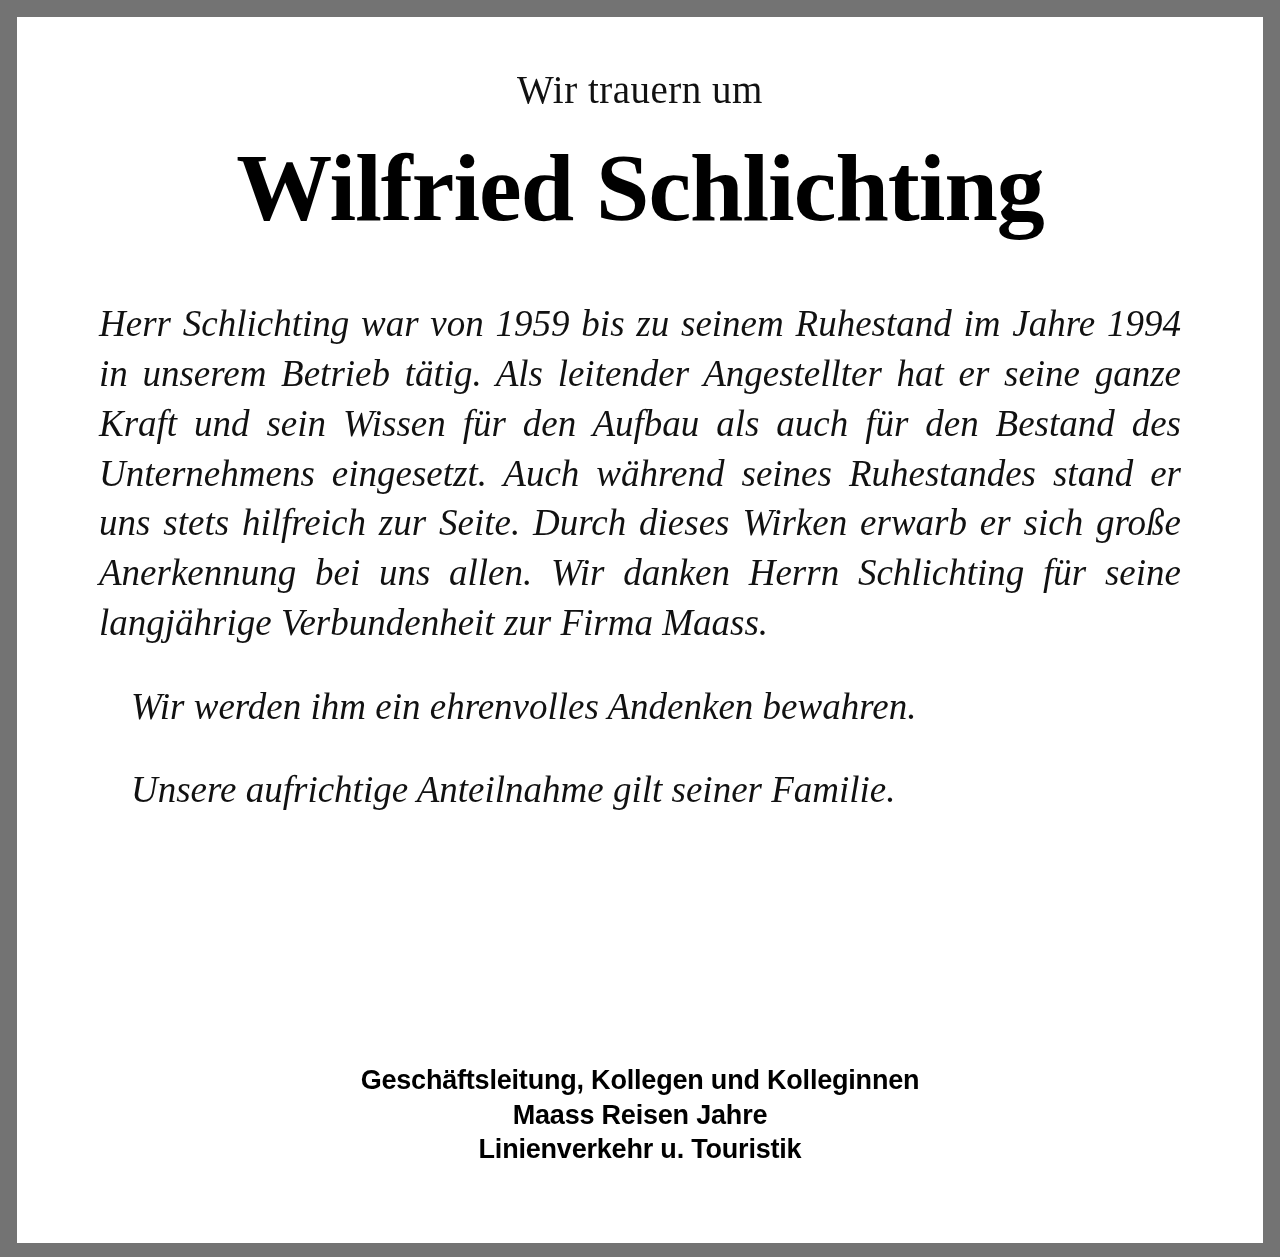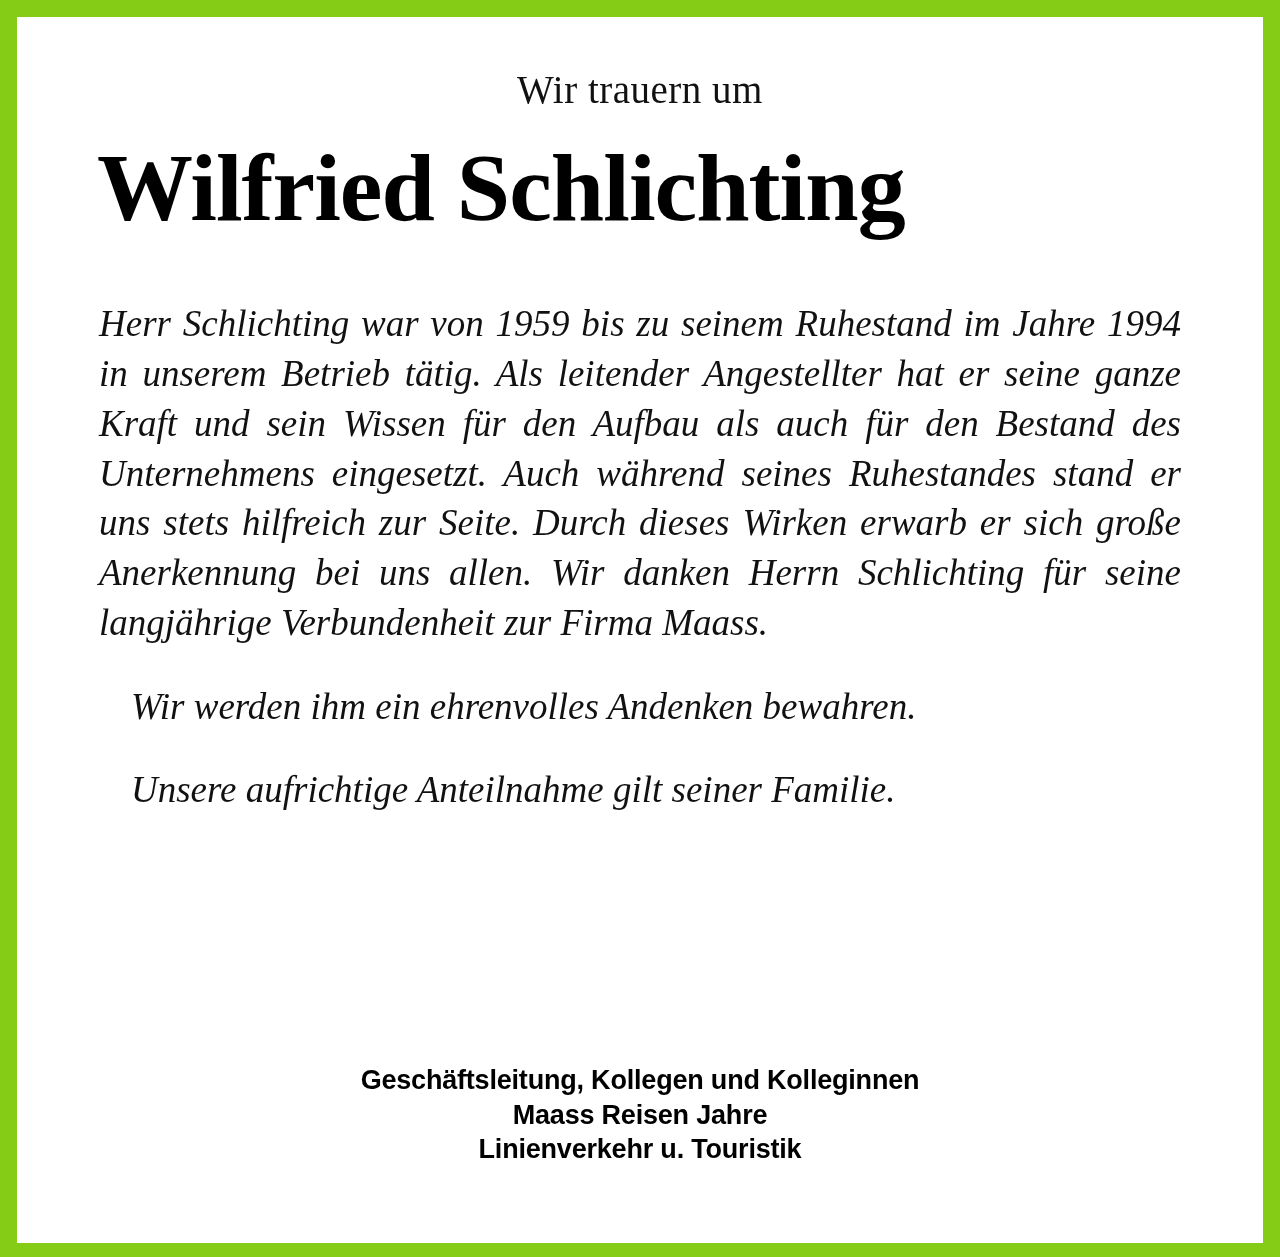--- a/index.html
+++ b/index.html
@@ -10,41 +10,42 @@
   body {
     width: 1280px;
     height: 1257px;
     overflow: hidden;
     font-family: "Liberation Serif", serif;
   }
   .obituary-frame {
     box-sizing: border-box;
     width: 1280px;
     height: 1257px;
-    background: #84cc16;
+    background: #737373;
     padding: 17px 17px 14px 17px;
   }
   .obituary-card {
     box-sizing: border-box;
     width: 100%;
     height: 100%;
     background: #ffffff;
     padding: 52px 80px 28px 80px;
     display: flex;
     flex-direction: column;
   }
   .intro-line {
     text-align: center;
     font-family: "Liberation Serif", serif;
     font-size: 39px;
     line-height: 1.1;
     color: #111111;
     letter-spacing: 0.5px;
   }
   .deceased-name {
+    text-align: center;
     font-family: "Liberation Serif", serif;
     font-weight: bold;
     font-size: 96px;
     line-height: 1.12;
     color: #000000;
     margin-top: 22px;
     letter-spacing: -1px;
   }
   .body-block {
     margin-top: 58px;

